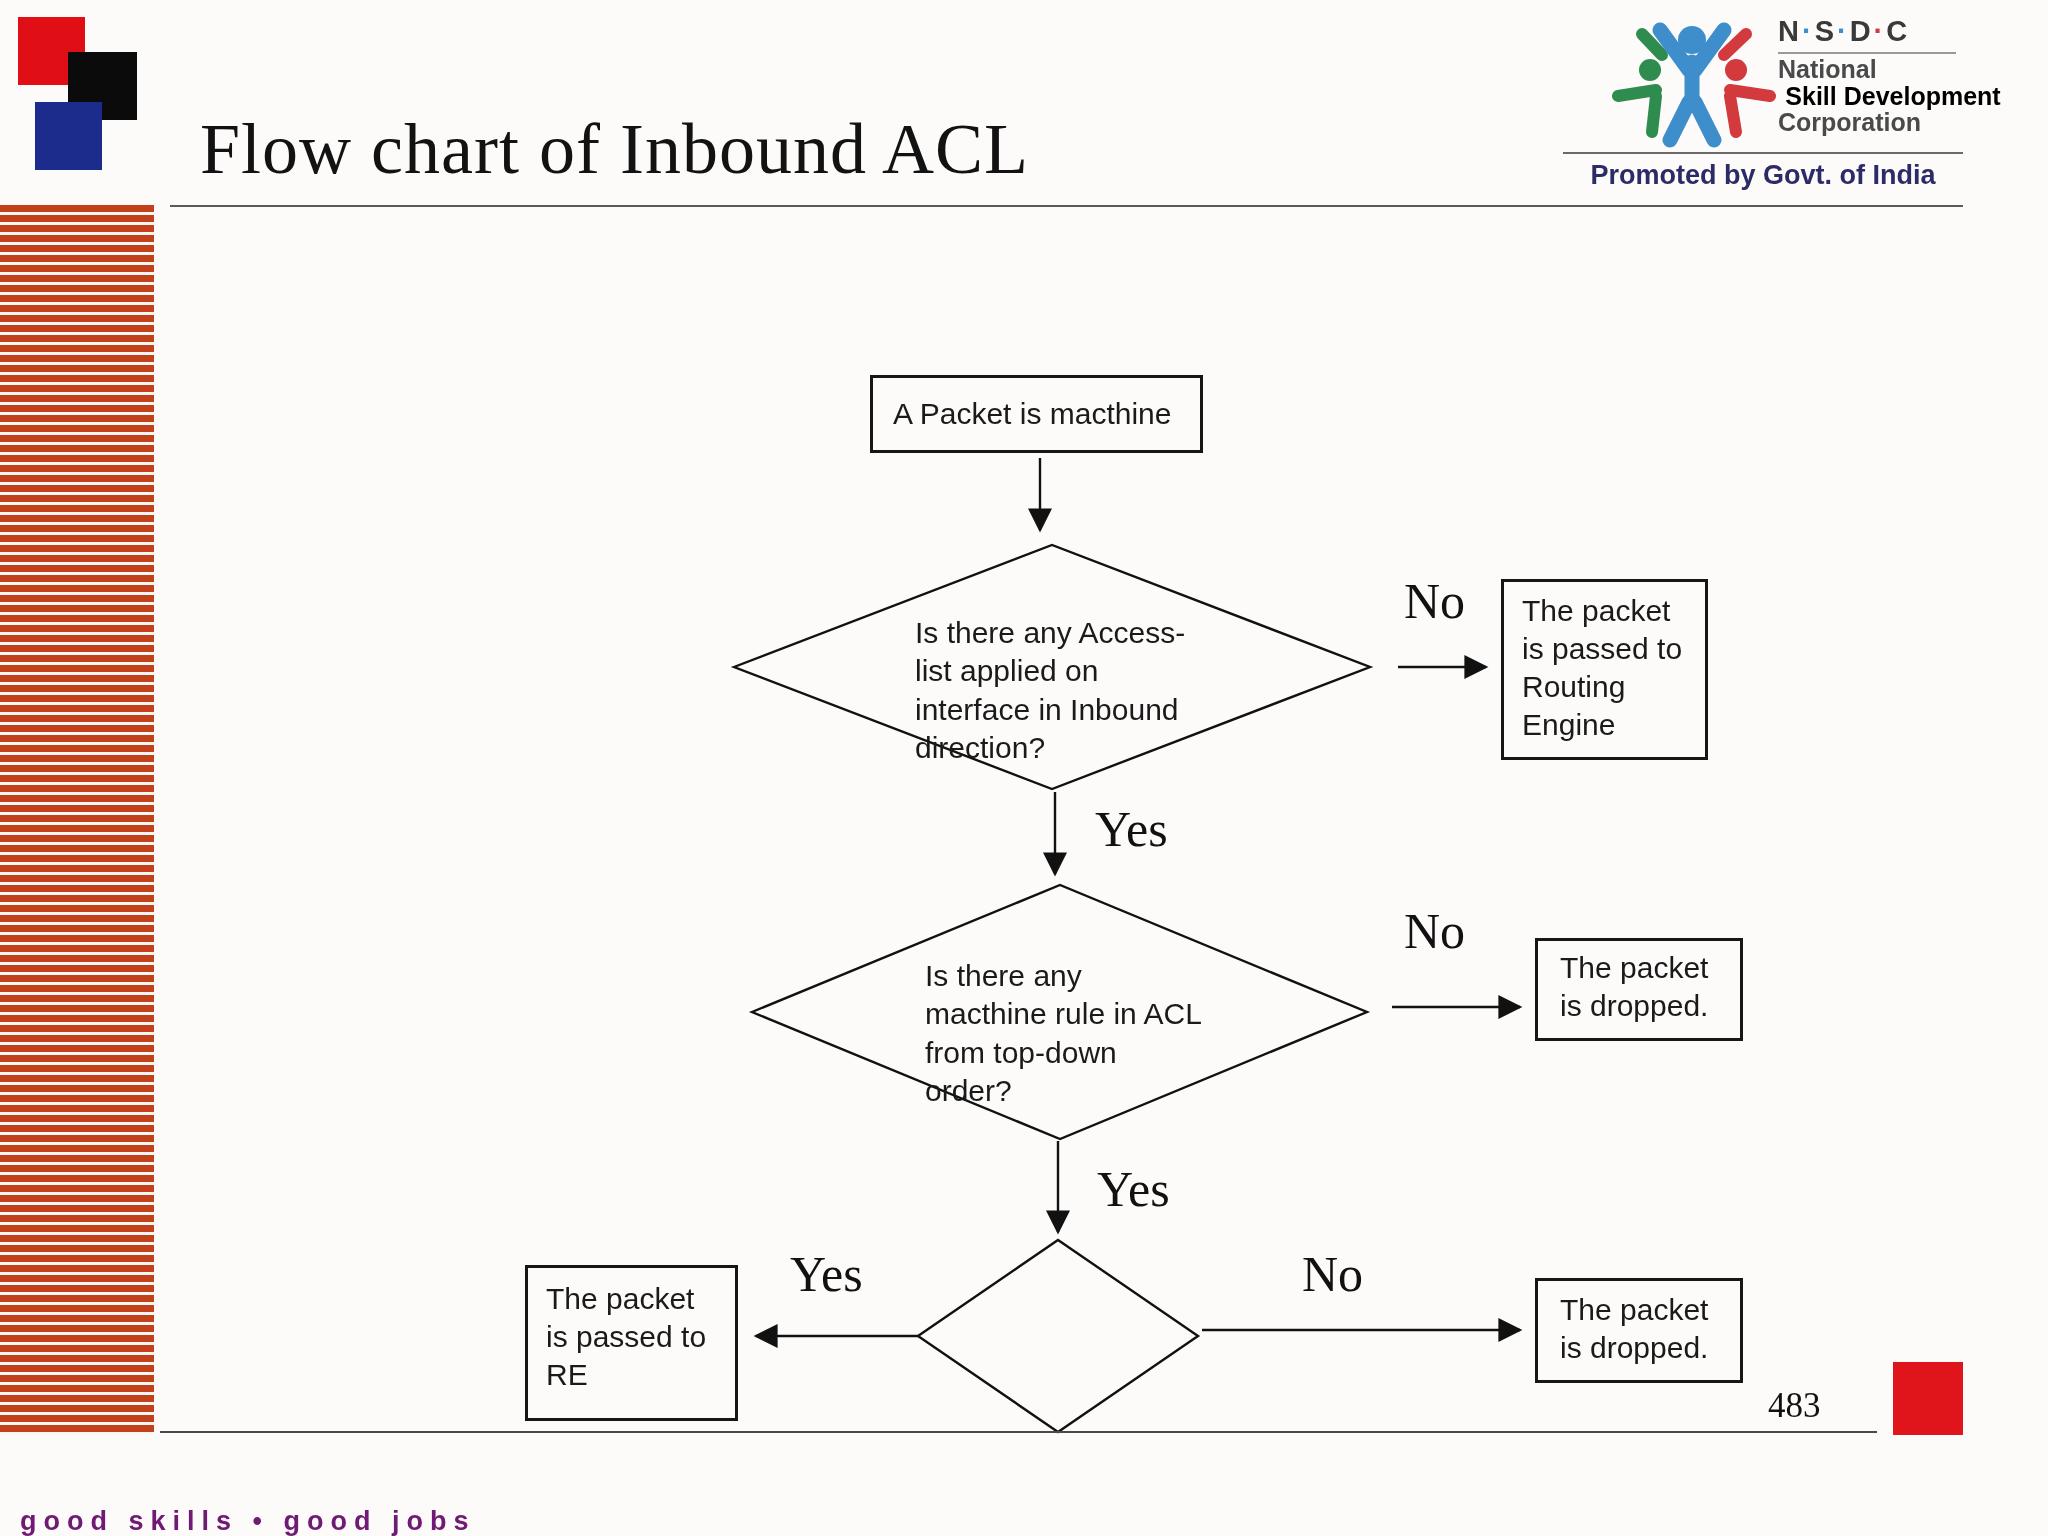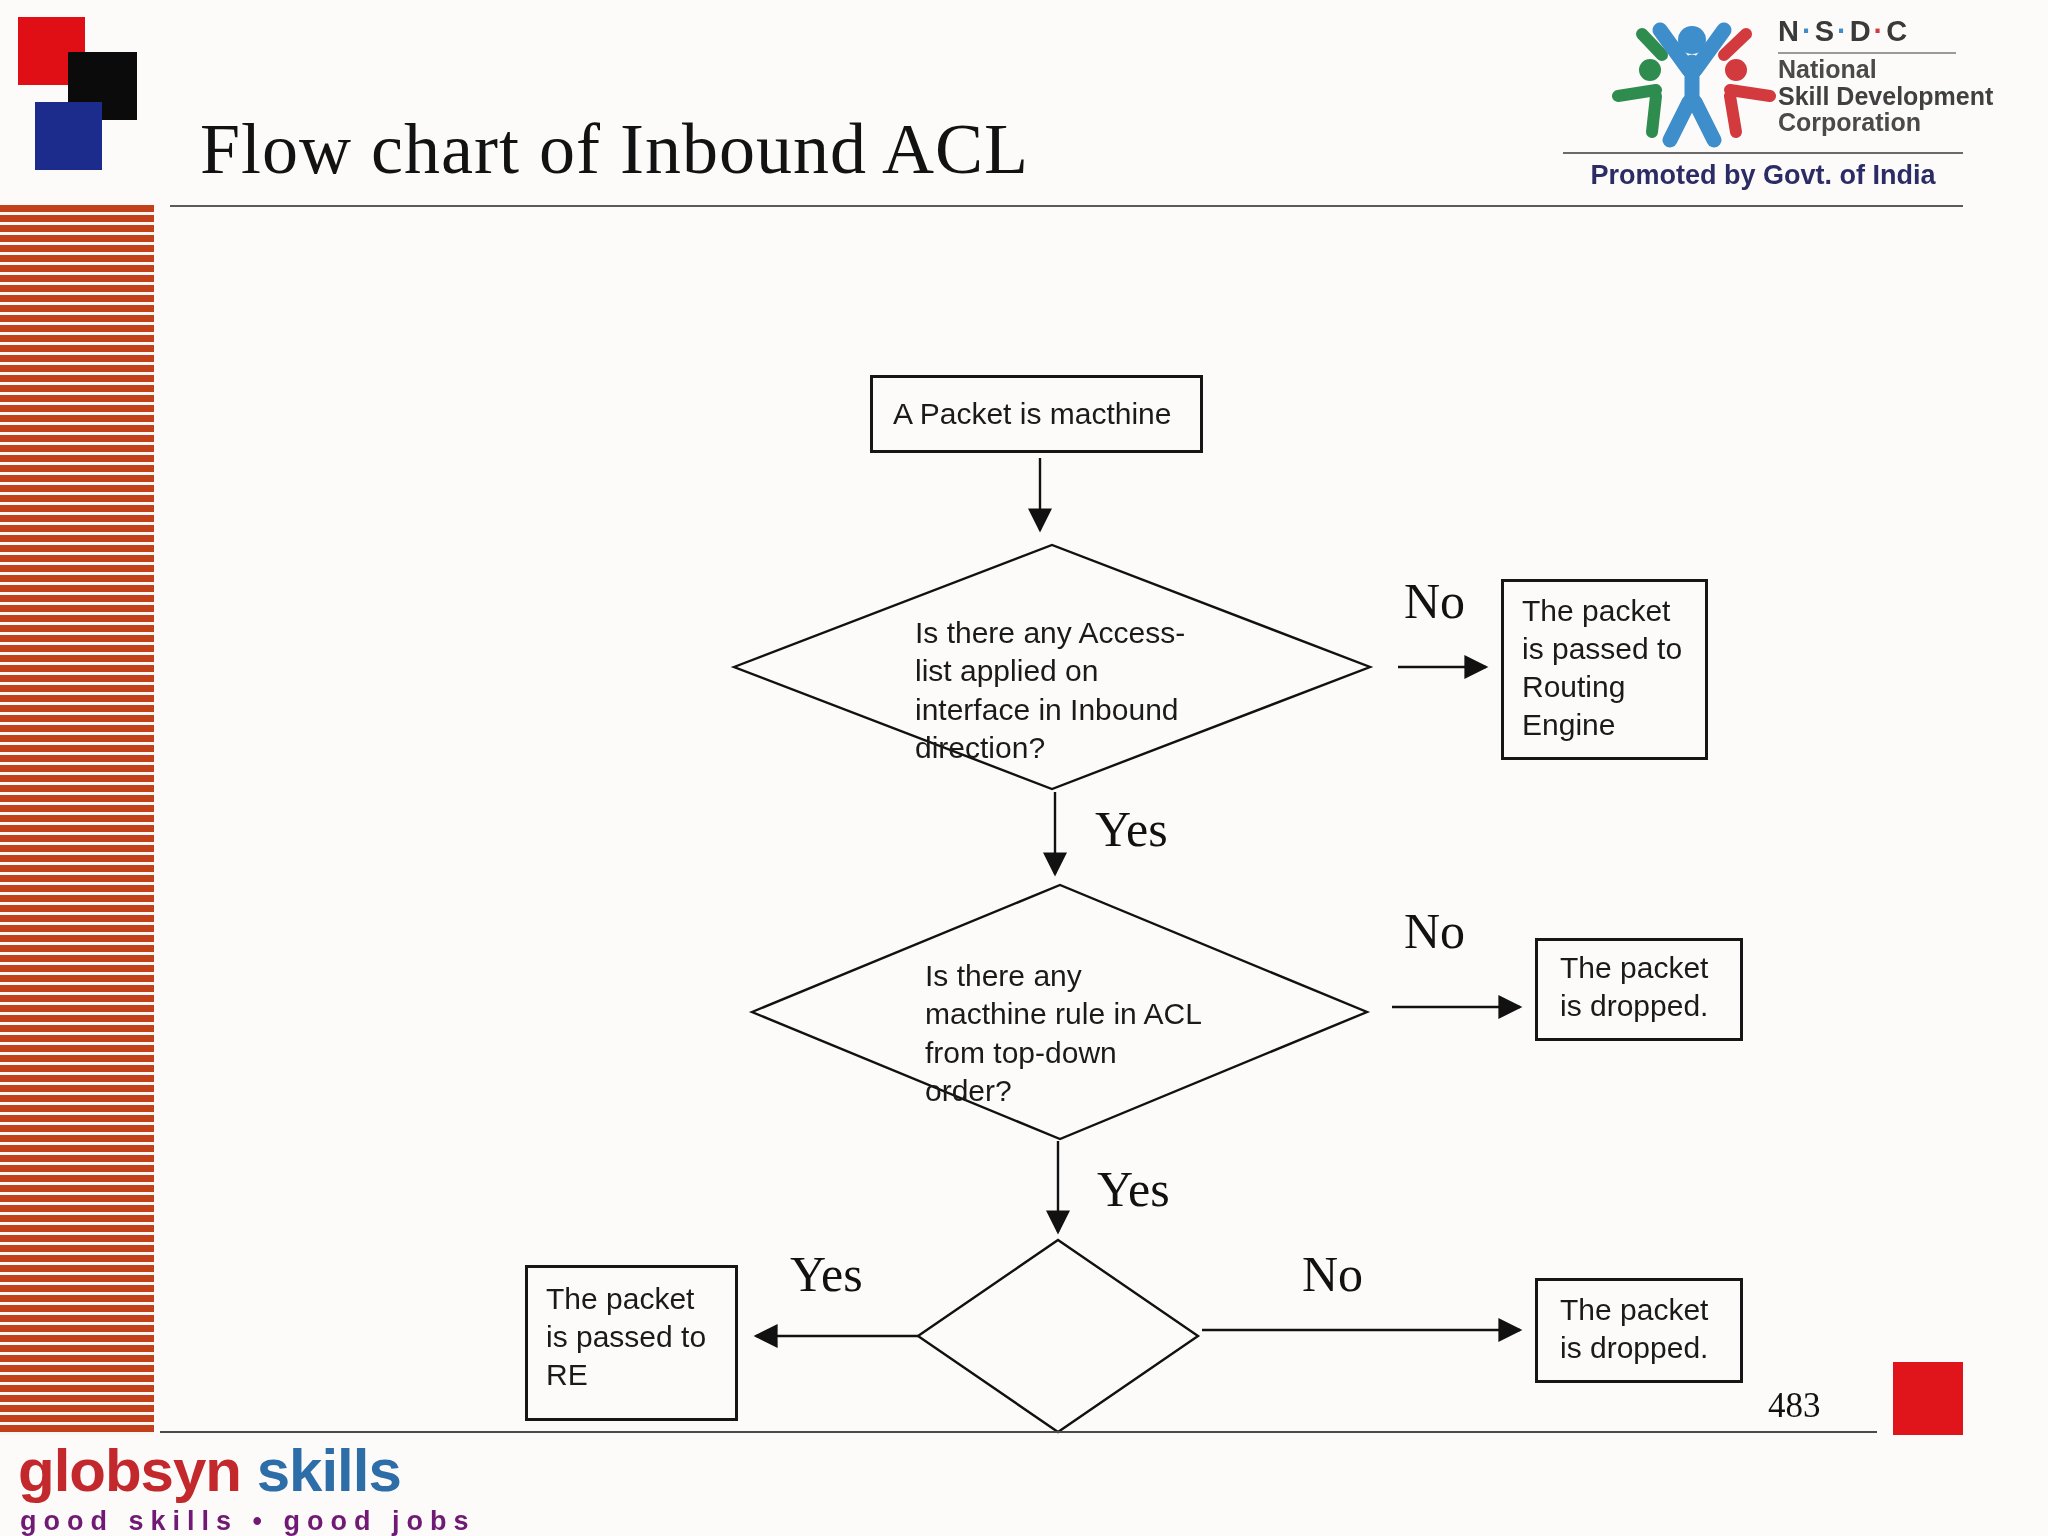--- a/index.html
+++ b/index.html
@@ -32,21 +32,21 @@
   }
   .title-rule{left:170px;top:205px;width:1793px;height:2px;background:#5a5a5a;}
 
   
   .nsdc-text{left:1778px;top:16px;width:230px;line-height:1.05;}
   .nsdc-acronym{font-size:29px;font-weight:bold;color:#3a3a3a;letter-spacing:3px;}
   .nsdc-dot-blue{color:#3e8ecc;}
   .nsdc-dot-red{color:#d23a3e;}
   .nsdc-rule{left:1778px;top:52px;width:178px;height:2px;background:#9a9a9a;}
   .nsdc-line{font-size:25px;font-weight:bold;color:#4a4a4a;}
-  .nsdc-line.skill{color:#404040;}
+  .nsdc-line.skill{color:#000000;text-align:center;}
   .nsdc-sep{left:1563px;top:152px;width:400px;height:2px;background:#6a6a6a;}
   .promoted{
     left:1563px;top:160px;width:400px;text-align:center;
     font-size:27px;font-weight:bold;color:#2b2b66;
   }
 
   
   svg.overlay{left:0;top:0;}
   .node-box{
     position:absolute;border:3px solid #161616;background:transparent;
@@ -188,16 +188,15 @@
   <div class="flabel" style="left:1095px;top:800px;">Yes</div>
   <div class="flabel" style="left:1404px;top:902px;">No</div>
   <div class="flabel" style="left:1097px;top:1160px;">Yes</div>
   <div class="flabel" style="left:790px;top:1245px;">Yes</div>
   <div class="flabel" style="left:1302px;top:1245px;">No</div>
 
   <div class="abs page-num">483</div>
   <div class="abs bottom-rule"></div>
   <div class="abs sq-br"></div>
 
-  <div class="abs brand"><span class="left">globsyn</span><span> </span><span class="right">skills</span></div>
   <div class="abs tagline">good skills • good jobs</div>
 
 </div>
 
 </body></html>

